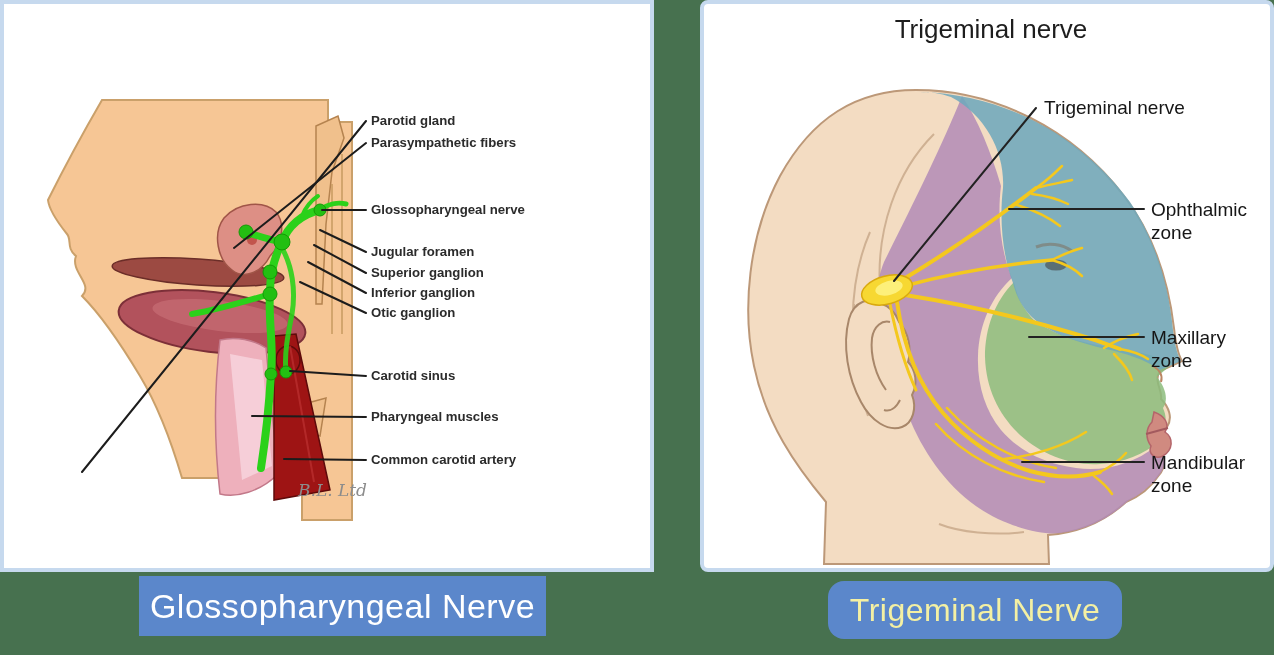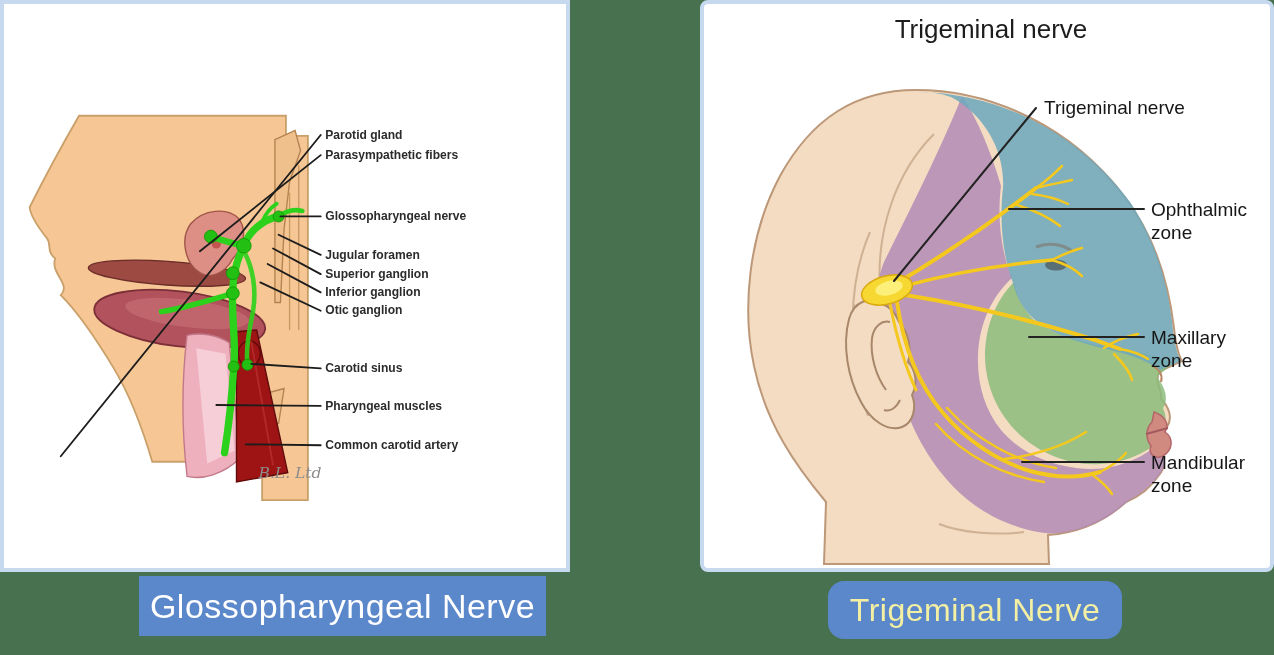--- a/index.html
+++ b/index.html
@@ -1,20 +1,20 @@
 <!DOCTYPE html>
 <html><head>
 <meta charset="utf-8">
 <style>
   html,body{margin:0;padding:0;}
   body{font-family:"Liberation Sans",sans-serif;background:#2f4a35;}
   #canvas{position:relative;width:1274px;height:655px;background:#47714F;overflow:hidden;}
 
   .panel{position:absolute;top:0;background:#ffffff;border:4px solid #c6d9ee;box-sizing:border-box;}
-  #left-panel{left:0;width:570px;height:572px;}
+  #left-panel{left:0;width:654px;height:572px;}
   #right-panel{left:700px;width:574px;height:572px;border-radius:8px;}
 
   .panel svg{display:block;width:100%;height:100%;}
 
   .caption{position:absolute;display:flex;align-items:center;justify-content:center;
            background:#5b87cb;}
   #left-caption{left:139px;top:576px;width:407px;height:60px;}
   #left-caption .cap-text{color:#ffffff;font-size:34px;letter-spacing:0.5px;}
   #right-caption{left:828px;top:581px;width:294px;height:58px;border-radius:16px;}
   #right-caption .cap-text{color:#f4f0a3;font-size:32px;letter-spacing:0.5px;}

